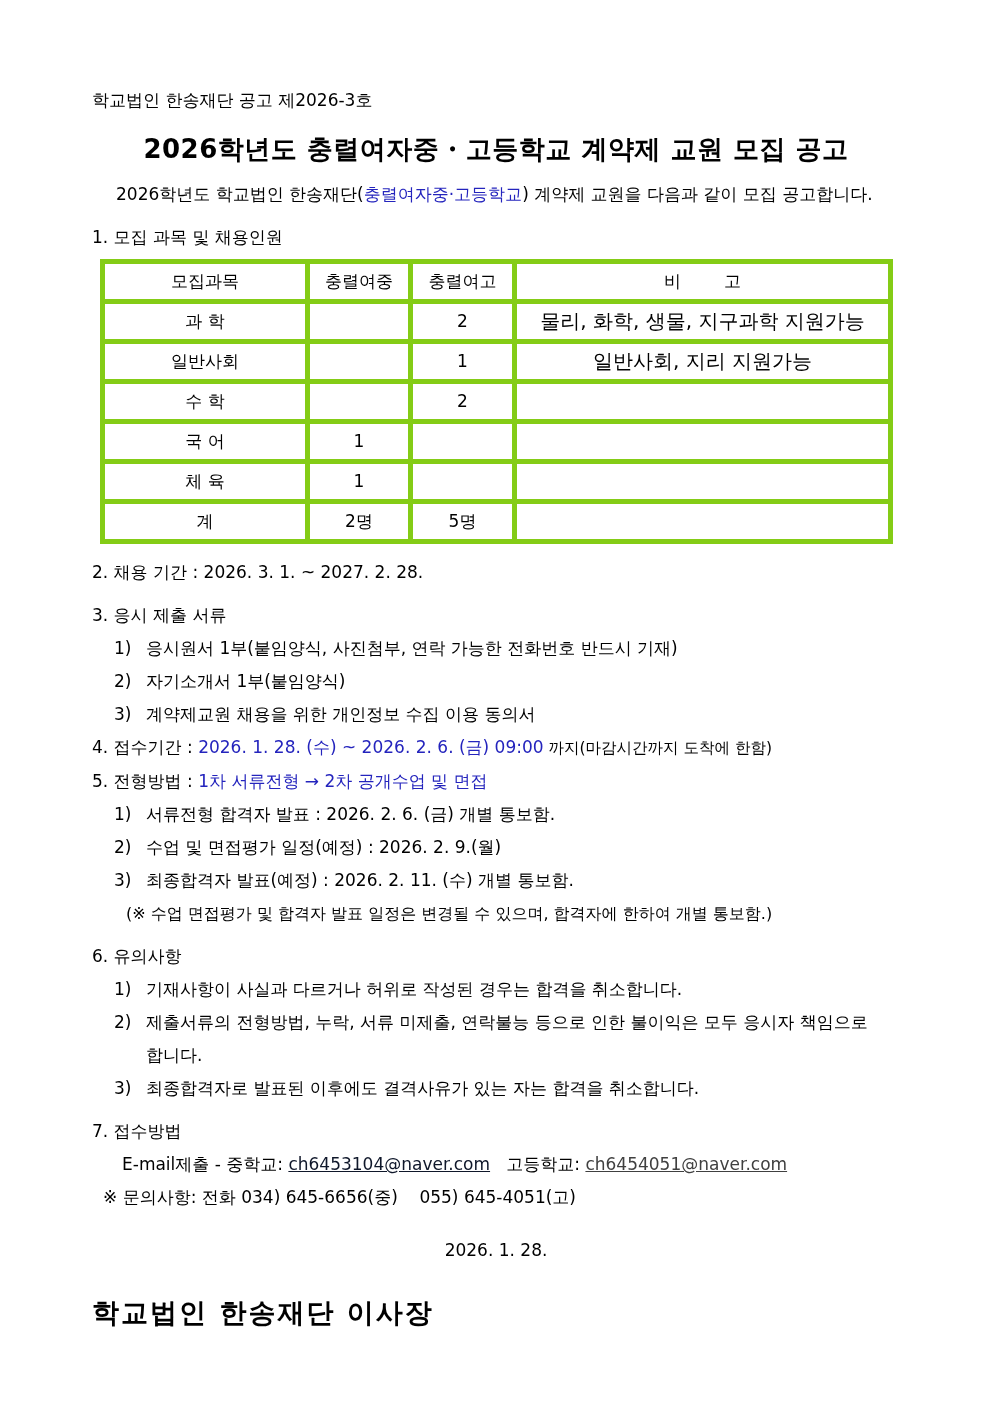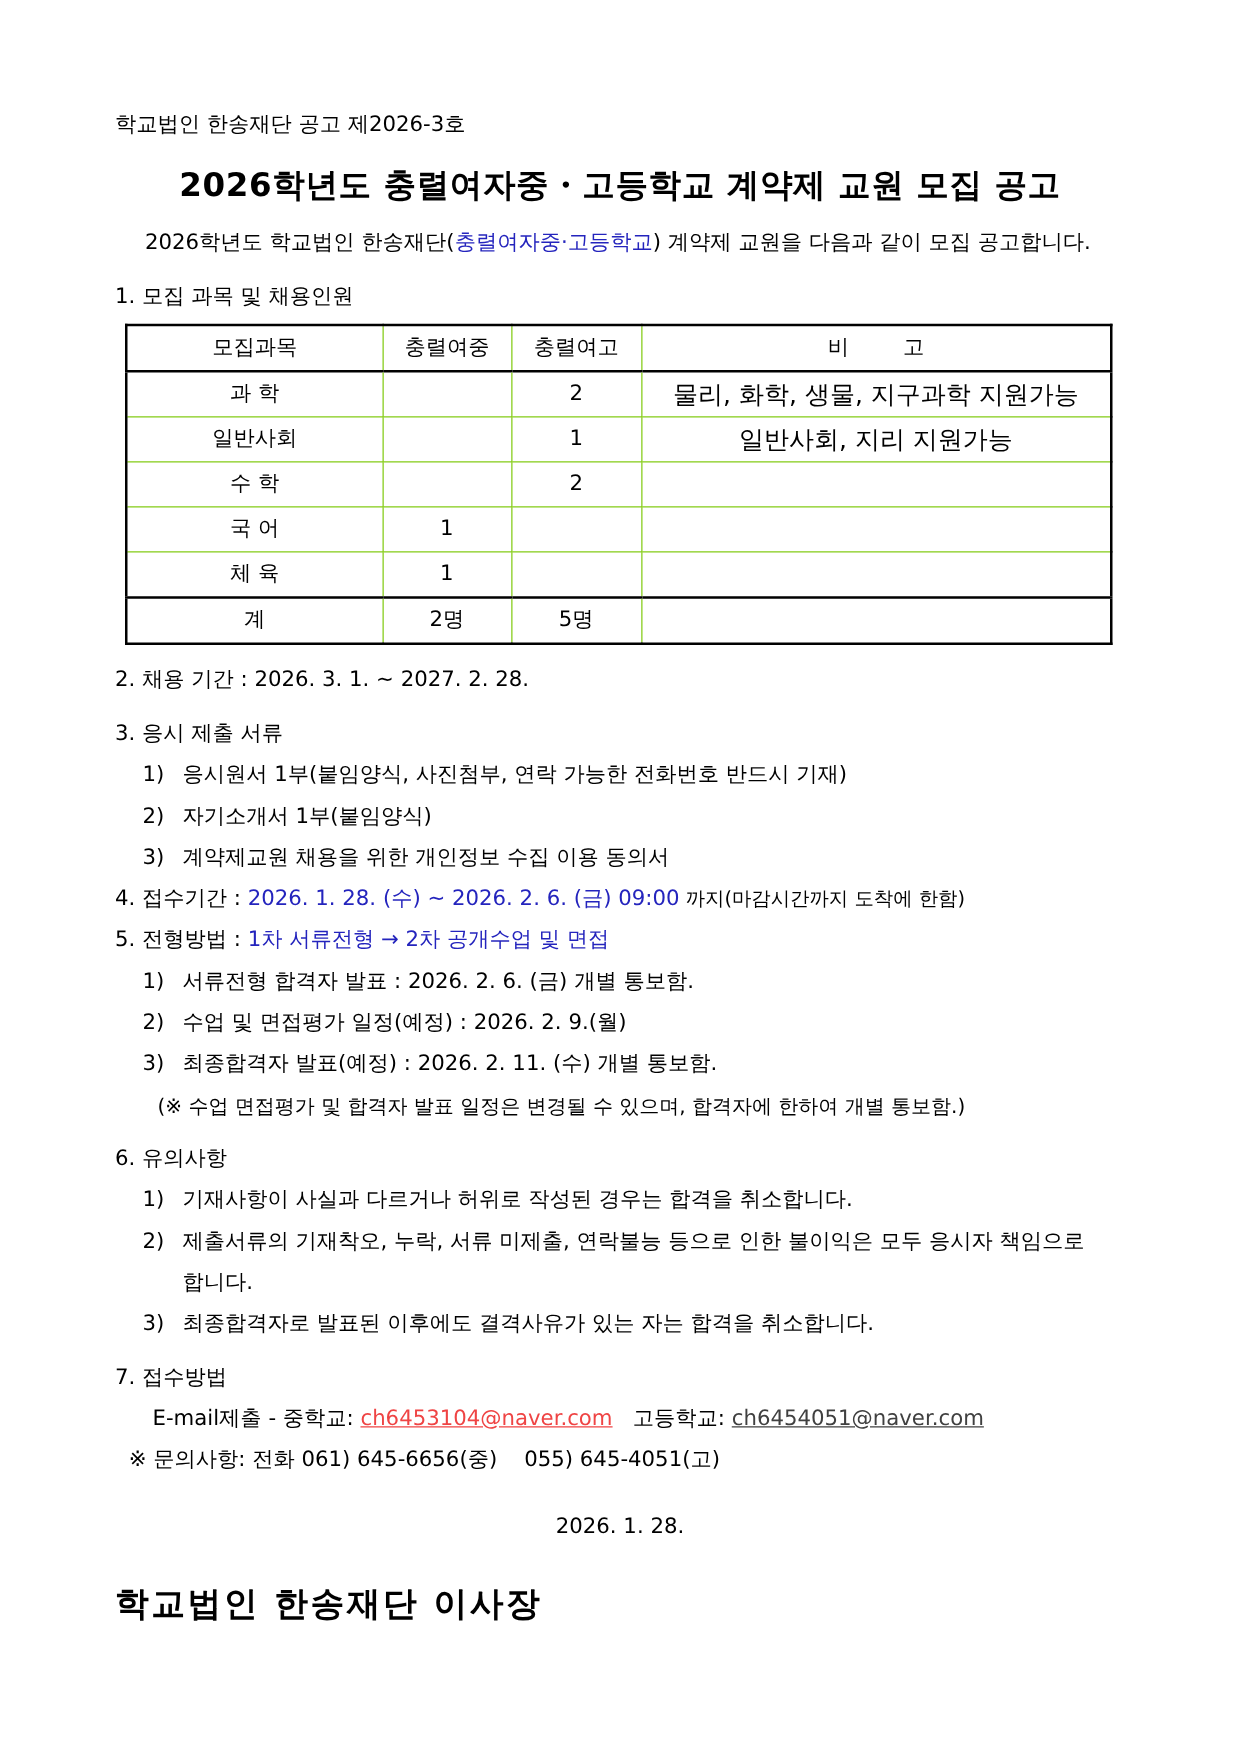--- a/index.html
+++ b/index.html
@@ -35,38 +35,38 @@
   table.recruit-table {
     border-collapse: collapse;
     table-layout: fixed;
     width: 788px;
     margin: 5px 0 12px 8px;
     border: 2px solid #000;
     text-align: center;
     font-size: 17px;
   }
   table.recruit-table th, table.recruit-table td {
-    border: 1px solid #84cc16;
+    border: 5px solid #84cc16;
     height: 35px;
     padding: 0 4px;
     font-weight: normal;
     overflow: hidden;
   }
   table.recruit-table thead th { border-bottom: 2px solid #000; }
   table.recruit-table tr.total-row td { border-top: 2px solid #000; }
   table.recruit-table td.note-cell { font-size: 20px; }
   .pre { white-space: pre-wrap; }
   .item { display: flex; padding-left: 22px; }
   .item .num { flex: none; width: 32px; }
   .item .txt { flex: 1 1 auto; }
   .sub-note { padding-left: 34px; font-size: 16px; }
   .tail-small { font-size: 15.5px; }
   .email-line { padding-left: 30px; }
   .email-line a { text-decoration: underline; cursor: pointer; }
-  a.email-middle { color: #ef4444; }
+  a.email-middle { color: #0f172a; }
   a.email-high { color: #404040; }
   .inquiry-line { padding-left: 11px; }
   .date-line { text-align: center; margin-top: 20px; }
   .signature {
     margin-top: 25px;
     font-size: 27px;
     line-height: 42px;
     font-weight: bold;
     letter-spacing: 2px;
   }
@@ -172,28 +172,28 @@
   </div>
   <div class="sub-note">(※ 수업 면접평가 및 합격자 발표 일정은 변경될 수 있으며, 합격자에 한하여 개별 통보함.)</div>
 
   <div class="sec-heading">6. 유의사항</div>
   <div class="item">
     <span class="num">1)</span>
     <span class="txt">기재사항이 사실과 다르거나 허위로 작성된 경우는 합격을 취소합니다.</span>
   </div>
   <div class="item">
     <span class="num">2)</span>
-    <span class="txt">제출서류의 기재착오, 누락, 서류 미제출, 연락불능 등으로 인한 불이익은 모두 응시자 책임으로 합니다.</span>
+    <span class="txt">제출서류의 전형방법, 누락, 서류 미제출, 연락불능 등으로 인한 불이익은 모두 응시자 책임으로 합니다.</span>
   </div>
   <div class="item">
     <span class="num">3)</span>
     <span class="txt">최종합격자로 발표된 이후에도 결격사유가 있는 자는 합격을 취소합니다.</span>
   </div>
 
   <div class="sec-heading">7. 접수방법</div>
   <div class="email-line pre"><span>E-mail제출 - 중학교: </span><a class="email-middle">ch6453104@naver.com</a><span>   고등학교: </span><a class="email-high">ch6454051@naver.com</a></div>
-  <div class="inquiry-line pre">※ 문의사항: 전화 061) 645-6656(중)    055) 645-4051(고)</div>
+  <div class="inquiry-line pre">※ 문의사항: 전화 034) 645-6656(중)    055) 645-4051(고)</div>
 
   <div class="date-line">2026. 1. 28.</div>
 
   <div class="signature">학교법인 한송재단 이사장</div>
 
 </div>
 
 </body></html>

